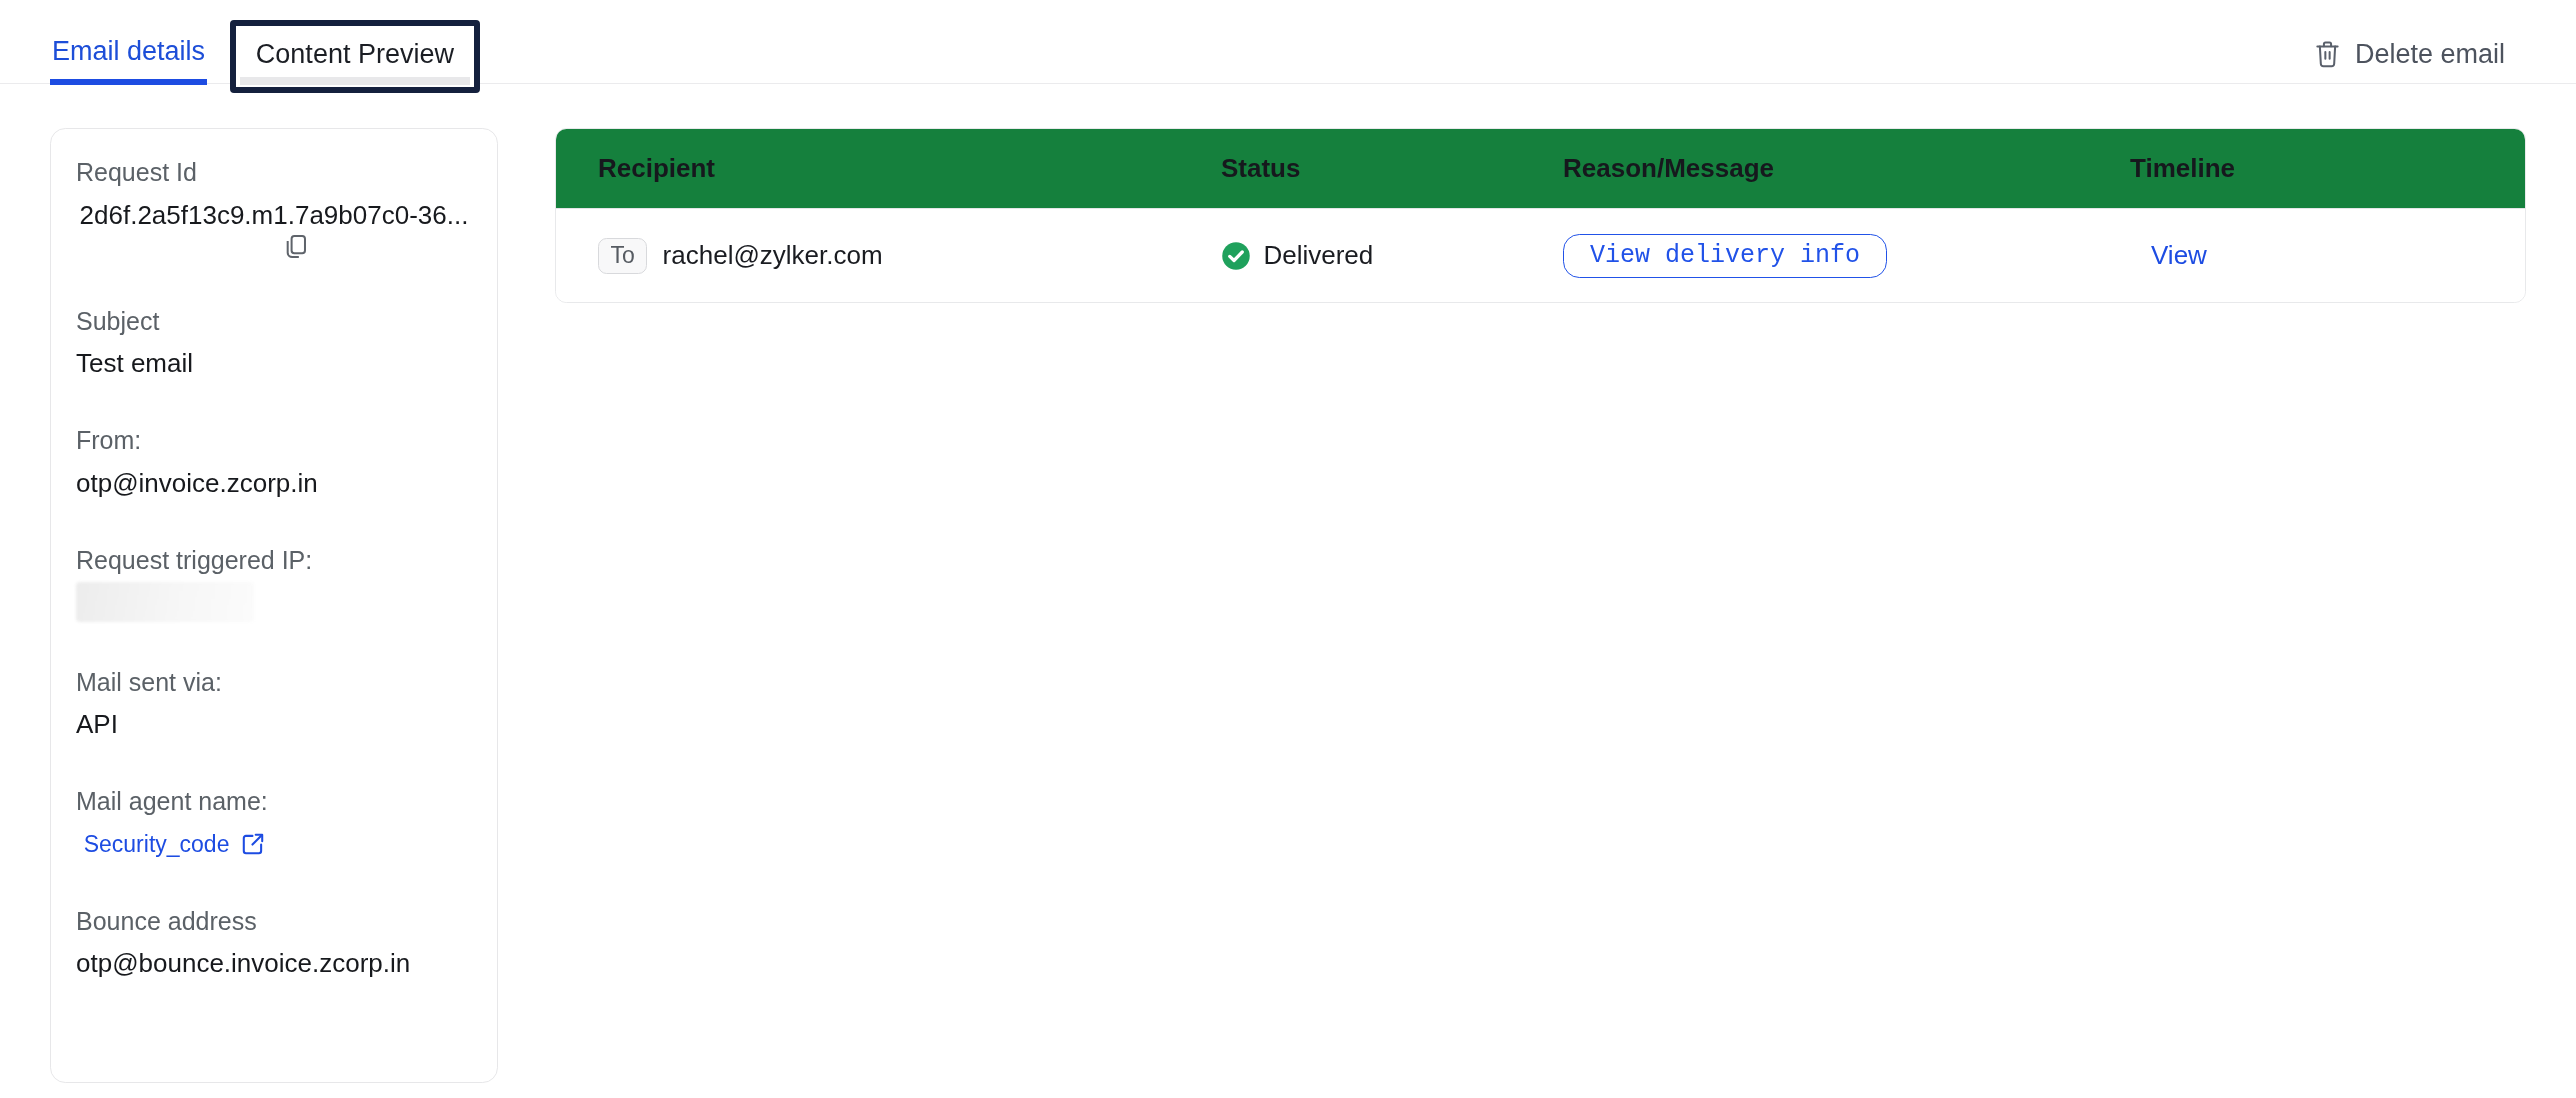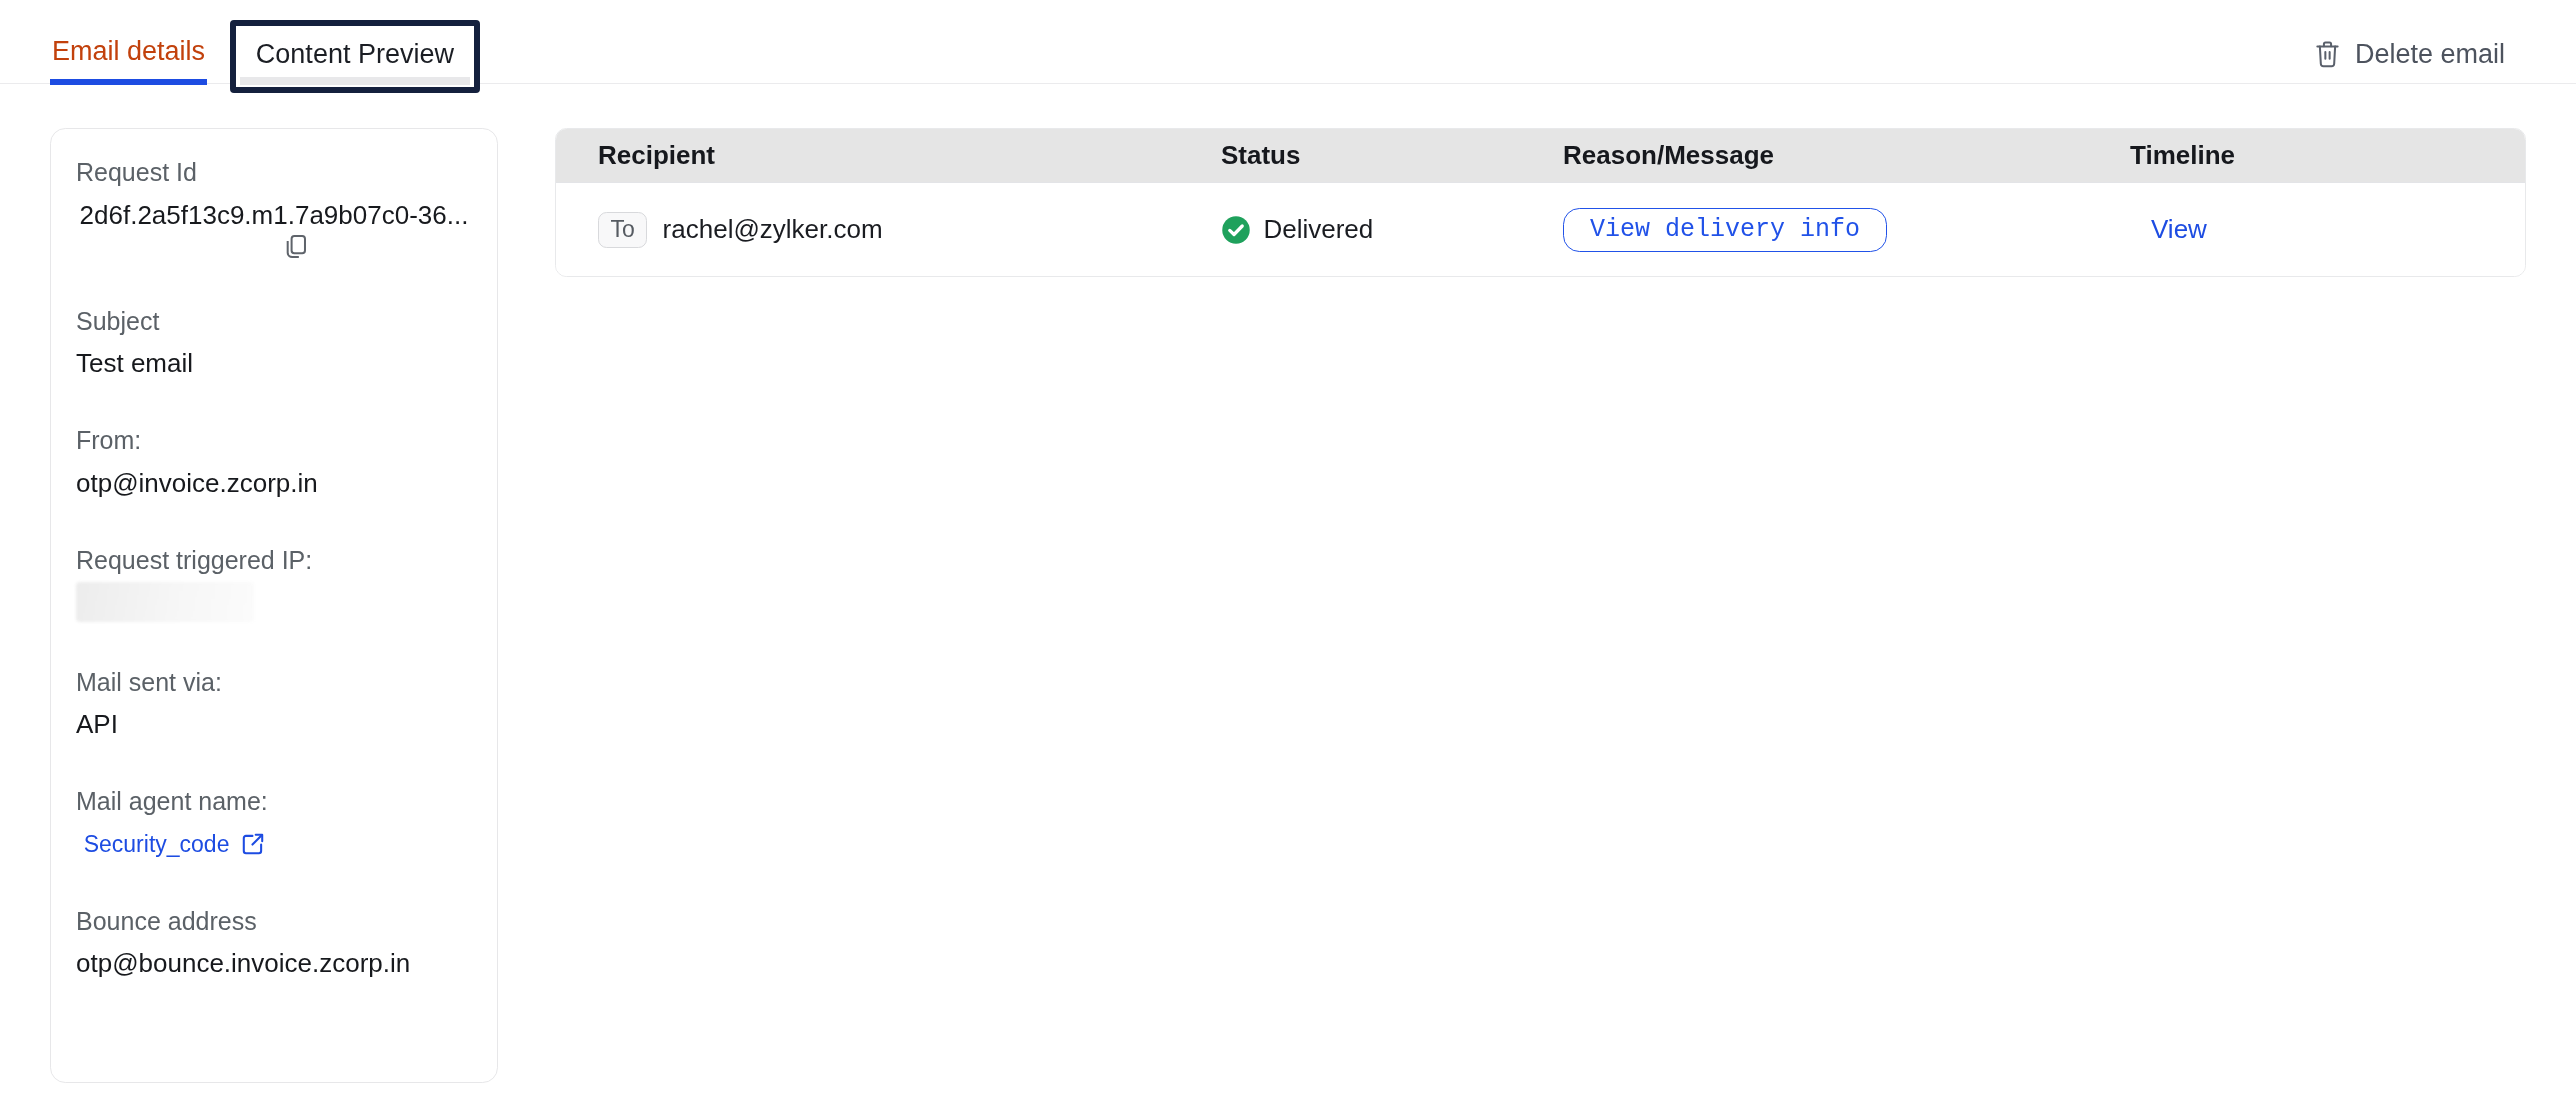--- a/index.html
+++ b/index.html
@@ -25,21 +25,21 @@
   .tabs { display: flex; align-items: flex-end; }
   .tab {
     position: relative;
     font-size: 27px;
     line-height: 33px;
     padding: 0 1.9px 15.3px 1.9px;
     color: #23262b;
     cursor: pointer;
     white-space: nowrap;
   }
-  .tab.active { color: #c2410c; font-weight: 500; }
+  .tab.active { color: #1d4ed8; font-weight: 500; }
   .tab.active::after {
     content: "";
     position: absolute;
     left: 0; right: 0; bottom: -1.9px;
     height: 5.7px;
     background: #1d4ce2;
   }
   .focus-box {
     border: 6.7px solid #14203d;
     border-radius: 4px;
@@ -143,22 +143,22 @@
     border: 1.9px solid #e8e9eb;
     border-radius: 11.5px;
     overflow: hidden;
   }
   .thead, .trow {
     display: grid;
     grid-template-columns: 665px 342px 567px 1fr;
     align-items: center;
   }
   .thead {
-    height: 54px;
-    background: #e5e5e5;
+    height: 80px;
+    background: #15803d;
     border-bottom: 1.9px solid #e3e4e7;
   }
   .th {
     font-size: 26px;
     font-weight: 700;
     color: #16181d;
   }
   .th:first-child, .td:first-child { padding-left: 42px; }
   .trow { height: 93px; background: #ffffff; }
   .td { display: flex; align-items: center; font-size: 26px; color: #1a1c21; }

